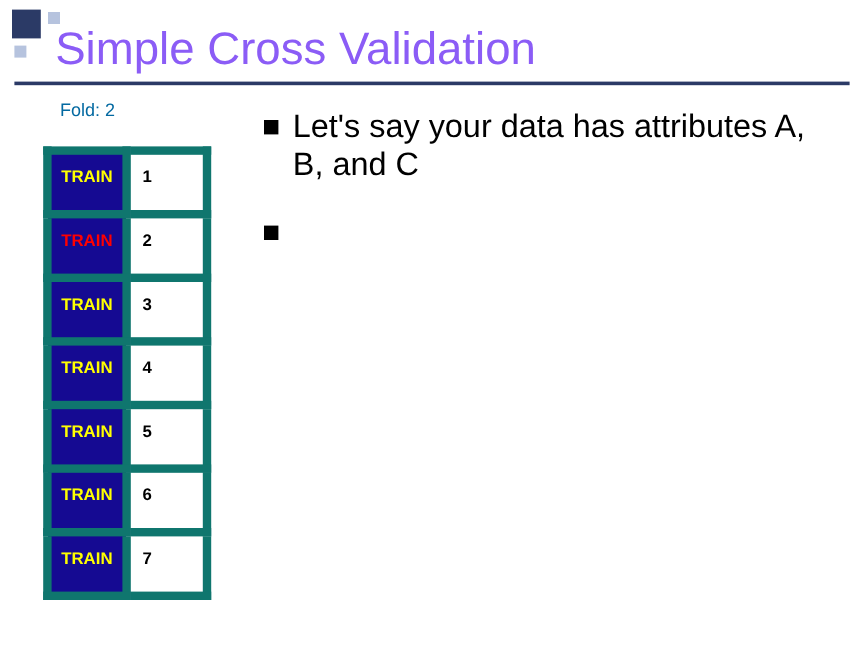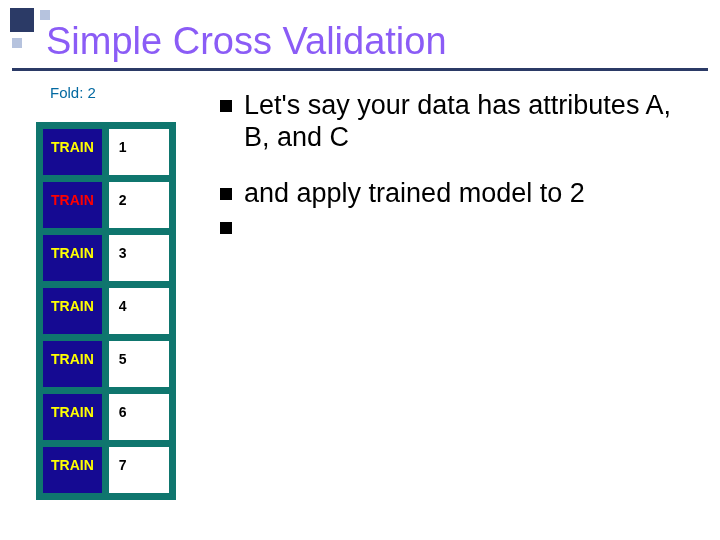--- a/index.html
+++ b/index.html
@@ -155,19 +155,15 @@
 <div class="content">
   <div class="bullet-block">
     <div class="bullet-item">
       <span class="bullet-mark"></span>
       <span class="bullet-text">Let's say your data has attributes A, B, and C</span>
     </div>
   </div>
   <div class="bullet-block">
     <div class="bullet-item">
       <span class="bullet-mark"></span>
-      <span class="bullet-text">and apply trained model to 2</span>
-    </div>
-    <div class="bullet-item">
-      <span class="bullet-mark"></span>
     </div>
   </div>
 </div>
 
 </body></html>

